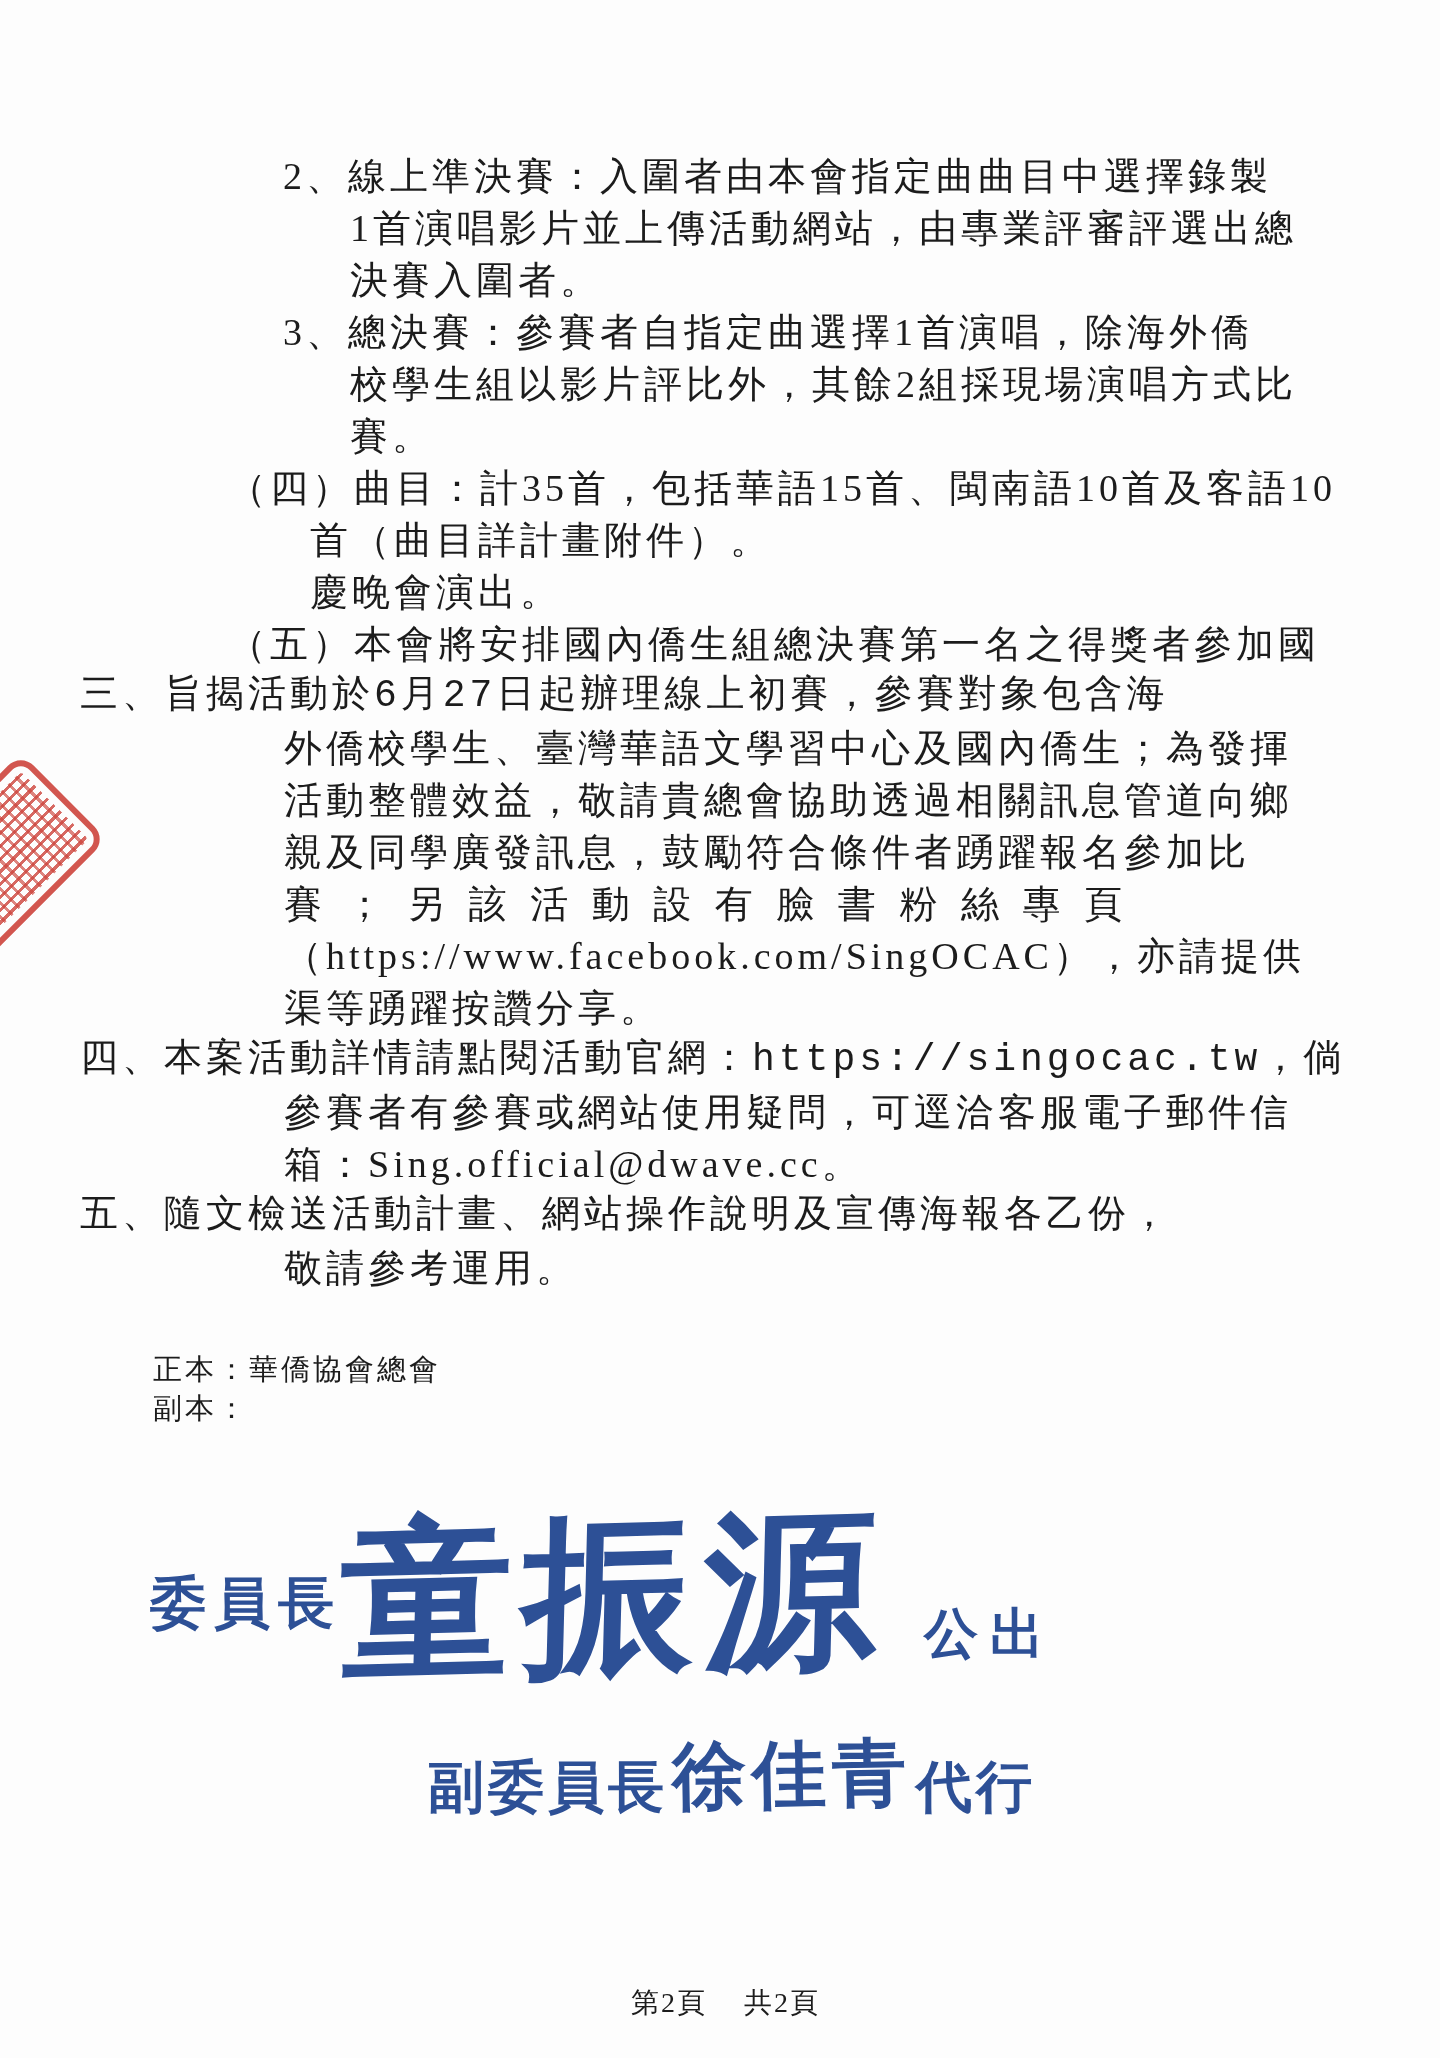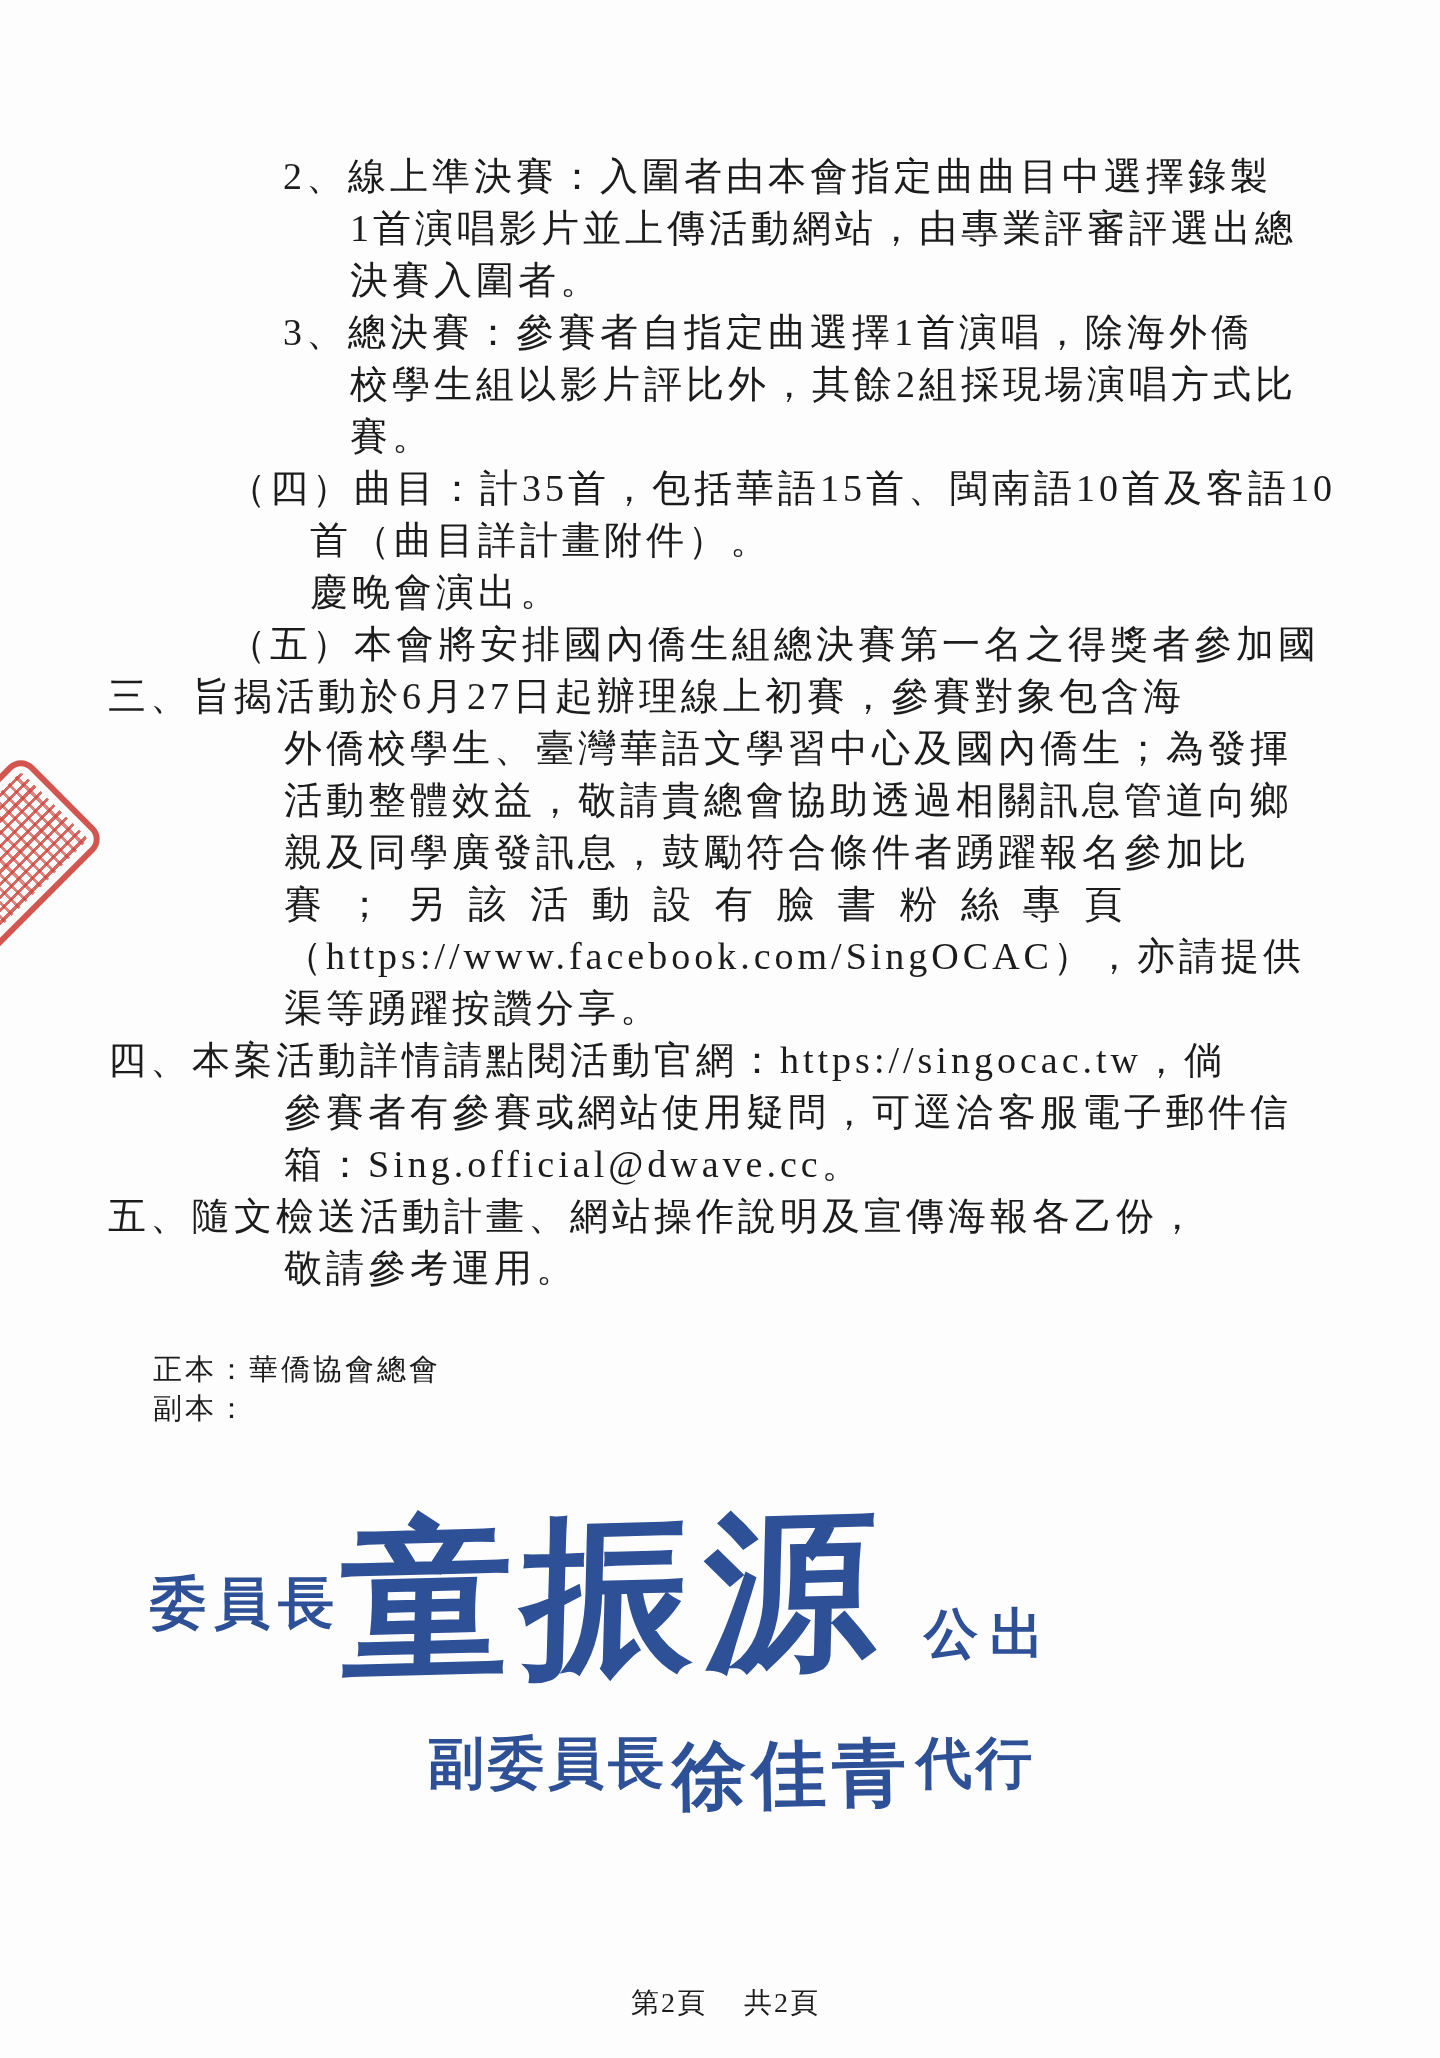--- a/index.html
+++ b/index.html
@@ -17,21 +17,21 @@
   .body-text {
     position: absolute;
     top: 150px; left: 0; width: 1304px;
   }
   .line {
     font-size: 38px;
     line-height: 52px;
     letter-spacing: 4px;
     white-space: nowrap;
   }
-  .line.top        { padding-left: 108px; }
+  .line.top        { padding-left: 80px; font-family: Liberation Mono, monospace; }
   .line.top-cont   { padding-left: 284px; }
   .line.item       { padding-left: 283px; }
   .line.item-cont  { padding-left: 350px; }
   .line.paren      { padding-left: 228px; }
   .line.paren-cont { padding-left: 310px; }
   .line.stretch {
     white-space: normal;
     text-align: justify;
     text-align-last: justify;
     padding-right: 182px;
@@ -82,21 +82,21 @@
   }
   .sig-note {
     position: absolute;
     left: 924px; top: 1598px;
     font-size: 54px; letter-spacing: 12px;
     font-weight: bold;
   }
   .sig-deputy {
     position: absolute;
     left: 428px; top: 1726px;
-    display: flex; align-items: flex-start;
+    display: flex; align-items: flex-end;
     white-space: nowrap;
     font-weight: bold;
   }
   .sig-deputy .dep-title { font-size: 56px; letter-spacing: 4px; }
   .sig-deputy .dep-name  { font-size: 74px; letter-spacing: 6px; margin: 0 4px; transform: rotate(-1deg); }
   .sig-deputy .dep-note  { font-size: 56px; letter-spacing: 4px; }
 
   
   .footer {
     position: absolute;

